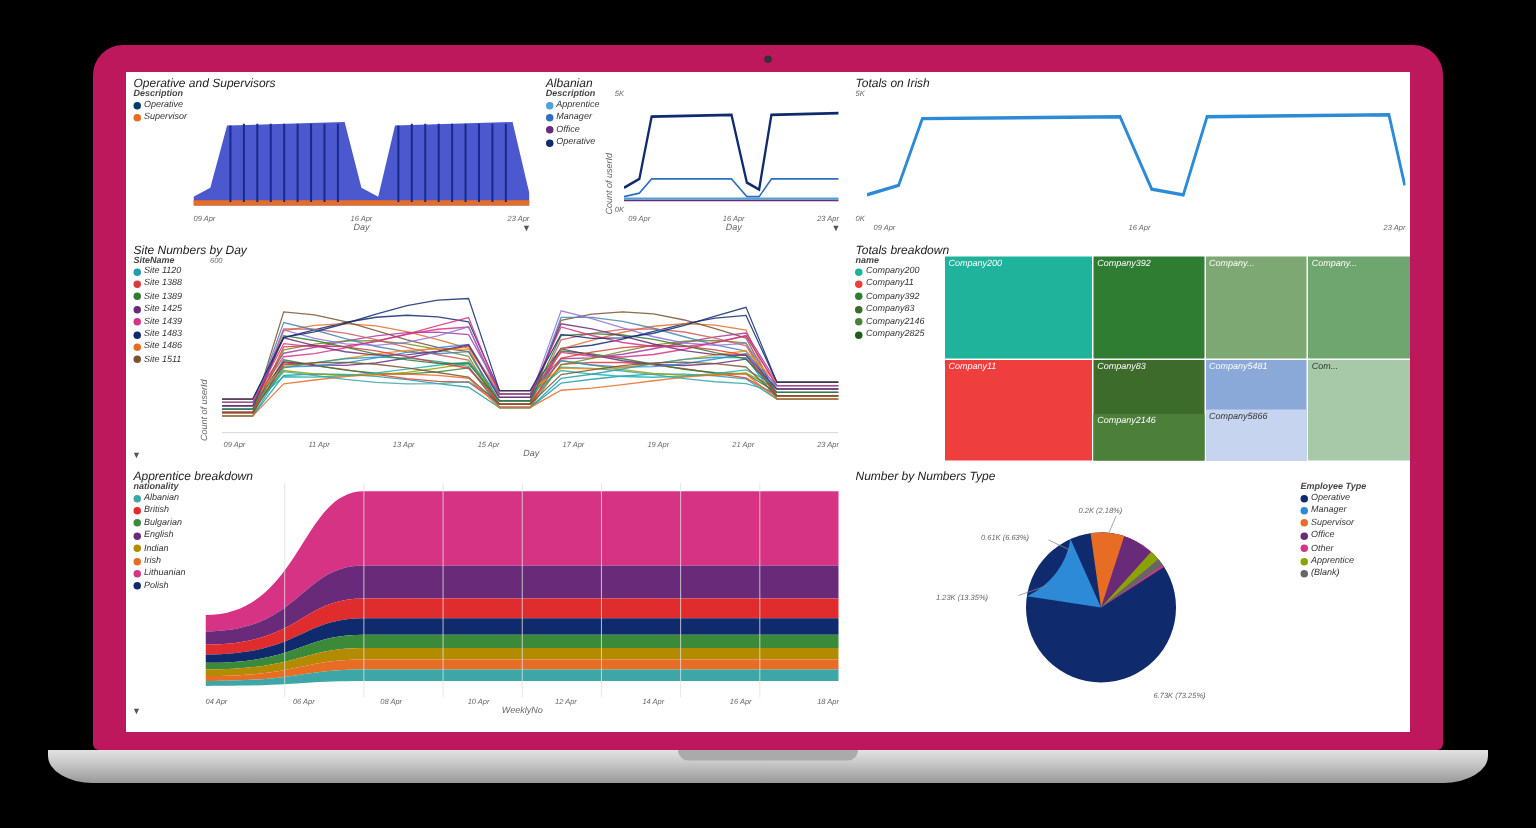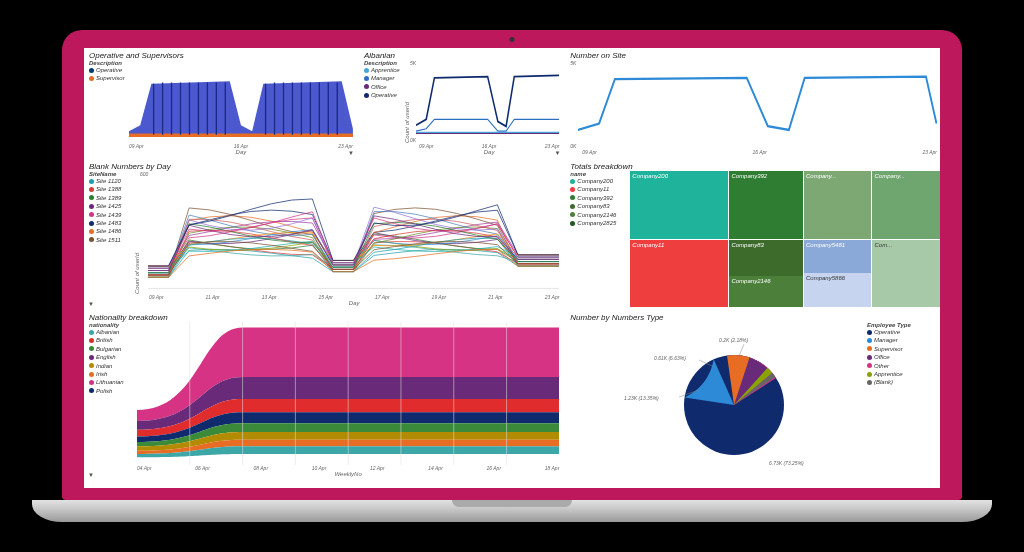--- a/index.html
+++ b/index.html
@@ -243,41 +243,41 @@
         <div style="display:flex;justify-content:space-between;margin-left:55px;font-size:5px;color:#666" id="xt-mgr">
             <span>09 Apr</span>
             <span>16 Apr</span>
             <span>23 Apr</span>
           </div>
         <div class="xlabel" style="margin-left:55px">Day</div>
         <div class="down-caret">▼</div>
       </div>
 
       <div class="tile" style="grid-column:3;grid-row:1">
-        <div class="tile-title">Number on Site</div>
+        <div class="tile-title">Totals on Irish</div>
         <div class="hbox">
           <div style="display:flex;flex-direction:column;justify-content:space-between;font-size:5px;color:#666;padding-right:2px">
             <span>5K</span>
             <span>0K</span>
           </div>
           <div class="chart-area">
             <svg width="100%" height="100%" viewBox="0 0 340 70" preserveAspectRatio="none">
               <polyline points="0,55 20,50 35,15 160,14 180,52 200,55 215,14 330,13 340,50" fill="none" stroke="#2d8ad6" stroke-width="1.8"></polyline>
             </svg>
           </div>
         </div>
         <div style="display:flex;justify-content:space-between;margin-left:12px;font-size:5px;color:#666" id="xt-tot">
             <span>09 Apr</span>
             <span>16 Apr</span>
             <span>23 Apr</span>
           </div>
       </div>
 
       <div class="tile" style="grid-column:1/3;grid-row:2">
-        <div class="tile-title">Blank Numbers by Day</div>
+        <div class="tile-title">Site Numbers by Day</div>
         <div class="hbox">
           <div style="width:45px">
             <div class="legend-label">SiteName</div>
             <div class="legend" id="leg-site">
                 <div class="leg-item">
                   <span class="dot" style="background: rgb(31, 158, 173);"></span>
                   <span>Site 1120</span>
                 </div>
                 <div class="leg-item">
                   <span class="dot" style="background: rgb(217, 58, 58);"></span>
@@ -398,21 +398,21 @@
             <div class="tree-cell" style="background:#7da773;grid-column:3;grid-row:1">Company...</div>
             <div class="tree-cell" style="background:#8aa8d8;grid-column:3;grid-row:2">Company5481</div>
             <div class="tree-cell" style="background:#c6d4ef;grid-column:3;grid-row:2;margin-top:50%;color:#333">Company5866</div>
             <div class="tree-cell" style="background:#6fa56f;grid-column:4;grid-row:1">Company...</div>
             <div class="tree-cell" style="background:#a8c9a8;grid-column:4;grid-row:2;color:#333">Com...</div>
           </div>
         </div>
       </div>
 
       <div class="tile" style="grid-column:1/3;grid-row:3">
-        <div class="tile-title">Nationality breakdown</div>
+        <div class="tile-title">Apprentice breakdown</div>
         <div class="hbox">
           <div style="width:48px">
             <div class="legend-label">nationality</div>
             <div class="legend" id="leg-nat">
                 <div class="leg-item">
                   <span class="dot" style="background: rgb(61, 166, 166);"></span>
                   <span>Albanian</span>
                 </div>
                 <div class="leg-item">
                   <span class="dot" style="background: rgb(224, 44, 44);"></span>

